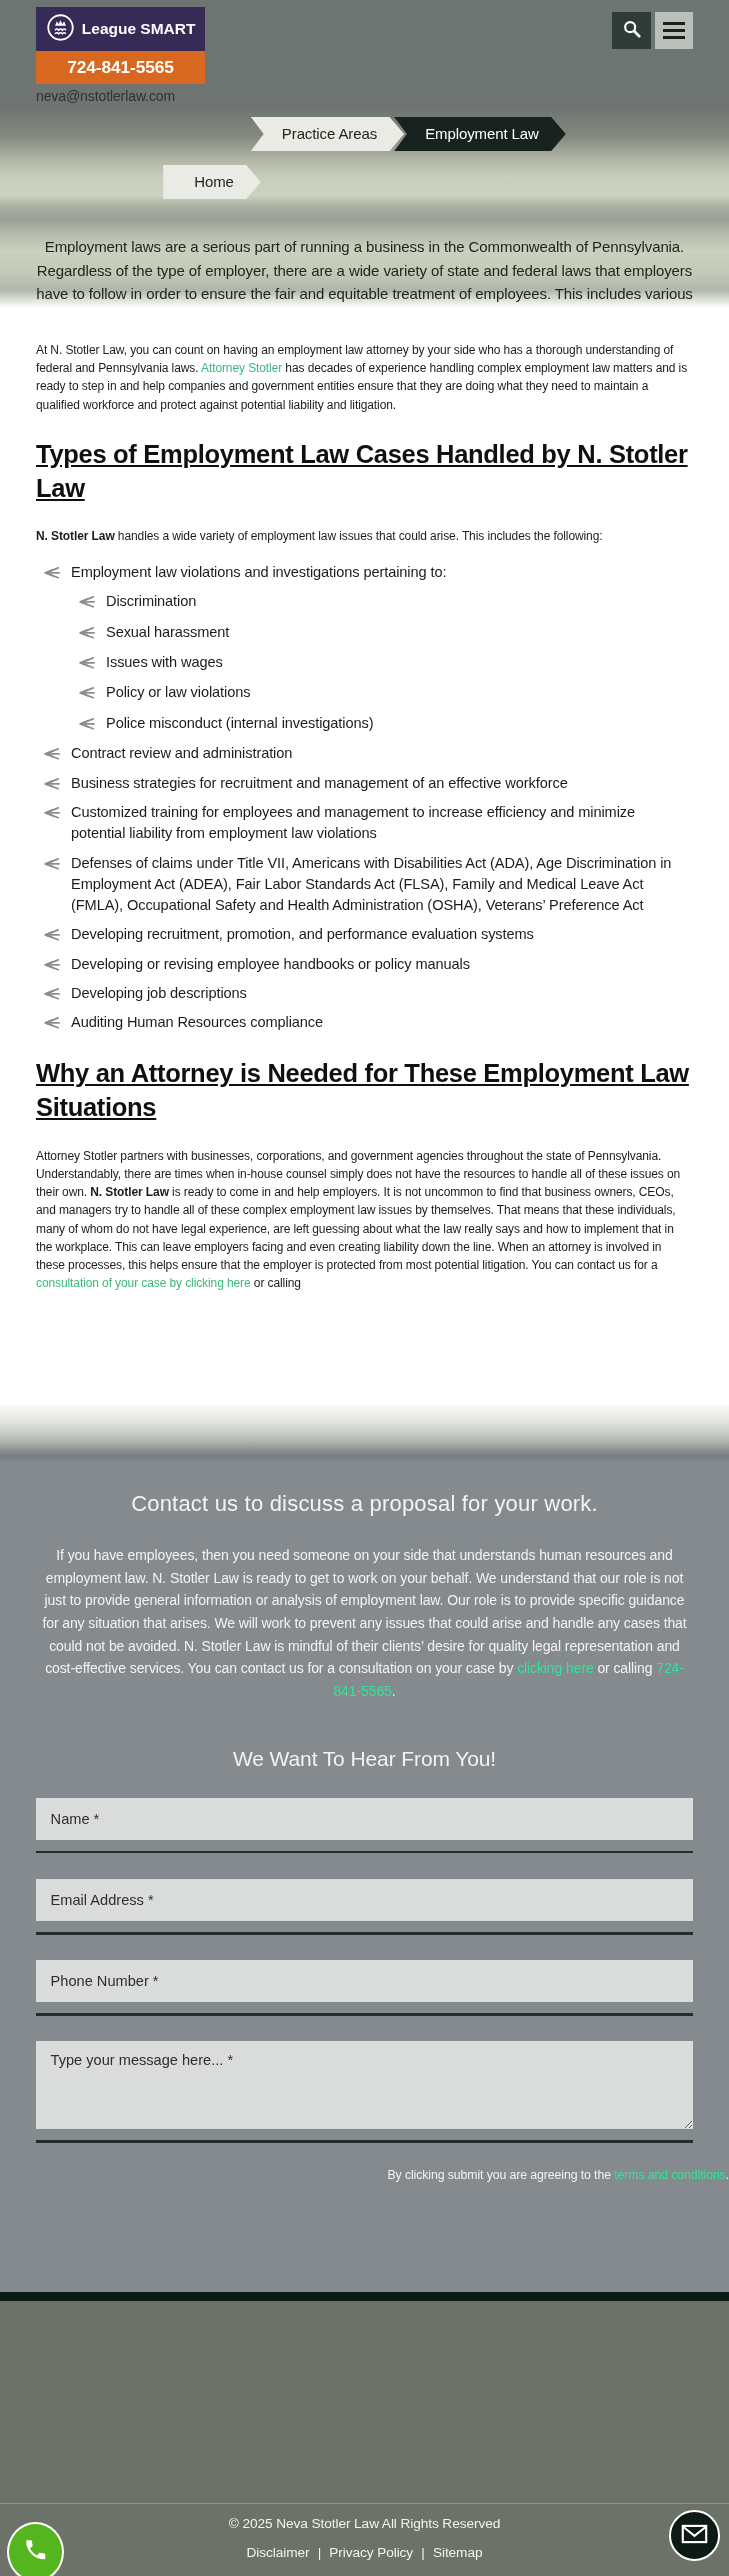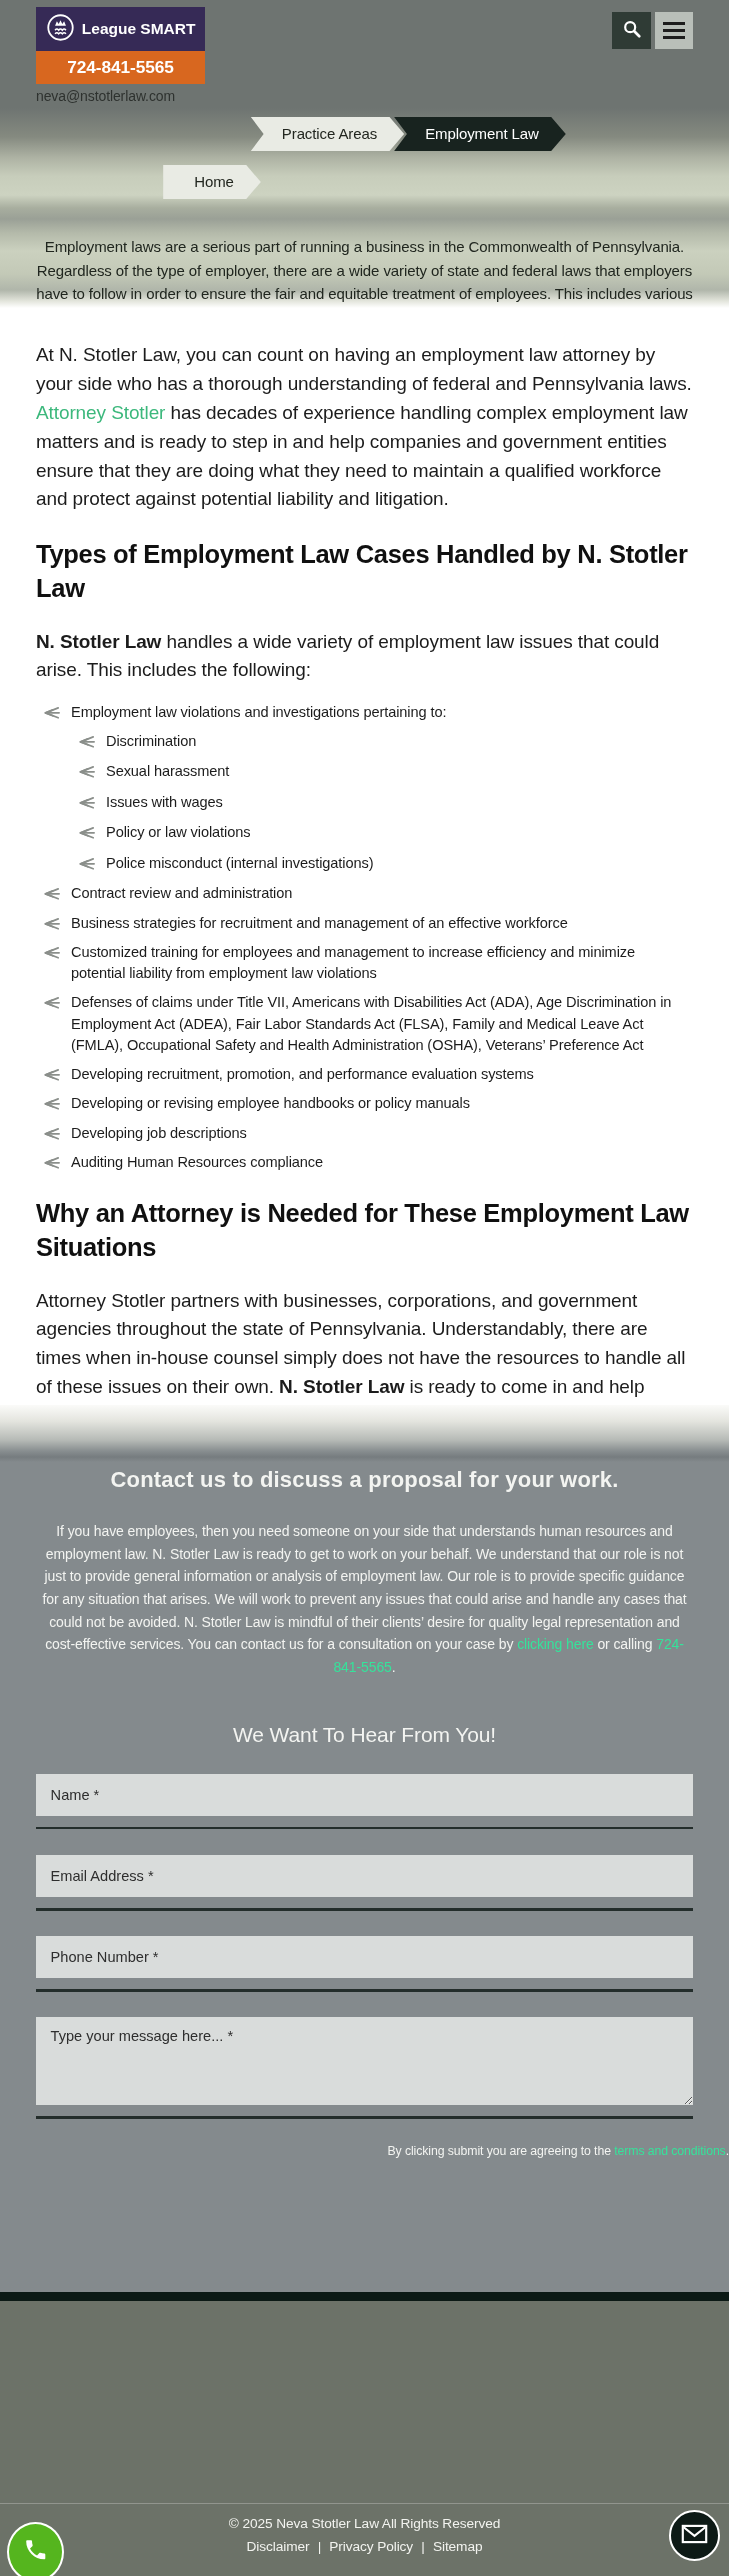--- a/index.html
+++ b/index.html
@@ -58,38 +58,38 @@
     z-index:1; margin-left:-10px; background:#18231f; color:#fff; cursor:default;
     clip-path:polygon(0 0, calc(100% - 14.6px) 0, 100% 50%, calc(100% - 14.6px) 100%, 0 100%, 12.8px 50%);
   }
   .intro-text {
     margin:36px auto 0; width:92%; text-align:center;
     font-size:15px; line-height:1.58; color:#20261f;
   }
 
   
   .main { height:1097px; overflow:hidden; background:#fff; padding:33px 36px 0; color:#1c1c1c; }
-  .main p { margin:0 0 16.4px; font-size:19px; line-height:1.52; }
-  .main h1 { margin:24px 0 22px; font-size:25.5px; line-height:1.32; color:#101010; letter-spacing:-0.3px; }
+  .main p { margin:0 0 16.4px; font-size:12px; line-height:1.52; }
+  .main h1 { margin:24px 0 22px; font-size:25.5px; line-height:1.32; color:#101010; letter-spacing:-0.3px;text-decoration:underline; }
   .green-link { color:#3cb87c; text-decoration:none; cursor:pointer; }
   ul.case-list, ul.case-sublist { list-style:none; margin:0 0 18px; padding:0; }
   ul.case-list > li { position:relative; padding-left:35px; margin-bottom:8.2px; font-size:14.6px; line-height:1.45; }
   ul.case-sublist { margin:8.2px 0 0; }
   ul.case-sublist > li { position:relative; padding-left:35px; margin-bottom:10px; font-size:14.6px; line-height:1.4; }
   li .bullet { position:absolute; left:5.5px; top:2.7px; }
   ul.case-sublist li .bullet { left:5.5px; }
 
   
   .contact {
     height:887px; overflow:hidden; color:#f3f4f1; text-align:center;
     background:linear-gradient(180deg,
       #fbfbf9 0px, #e3e4de 16.4px, #b6bab6 35px, #888e90 46px, #767c7f 52px,
       #848a8d 57px, #848a8d 100%);
   }
-  .contact h3 { margin:62px 0 0; font-size:22px; font-weight:700; letter-spacing:0.2px; }
+  .contact h3 { margin:86px 0 0; font-size:22px; font-weight:400; letter-spacing:0.2px; }
   .contact-para { margin:27px auto 0; width:657px; font-size:14px; line-height:1.62; }
   .mint-link { color:#35e39b; text-decoration:none; cursor:pointer; }
   .contact h4 { margin:44px 0 0; font-size:21px; font-weight:400; }
   .required-note { margin:27px 0 0; font-size:13.2px; }
   .contact form { width:657px; margin:27px auto 0; text-align:left; }
   .field-input {
     display:block; width:100%; height:42px; border:0; background:#d9dcdb;
     padding:0 14.6px; font-family:"Liberation Sans", sans-serif; font-size:14.6px; color:#222;
   }
   .field-input::placeholder, .field-textarea::placeholder { color:#2e2e2e; opacity:1; }
@@ -104,21 +104,21 @@
     display:block; margin:27px auto 0; width:199px; height:40px;
     background:#0b1814; color:#fff; border:0; font-family:"Liberation Sans", sans-serif;
     font-size:19px; font-weight:300; cursor:pointer;
   }
 
   
   .dark-band { height:9px; background:#0b1915; }
   .footer { position:relative; height:275px; background:#6c7268; overflow:hidden; }
   .footer-divider { position:absolute; top:202px; left:0; width:100%; height:0.9px; background:rgba(255,255,255,0.25); }
   .footer-text { position:absolute; top:215px; width:100%; text-align:center; color:#f2f3ef; font-size:13.7px; }
-  .footer-links { margin-top:8px; }
+  .footer-links { margin-top:14px; }
   .footer-links a { color:#f2f3ef; text-decoration:none; cursor:pointer; }
   .footer-sep { margin:0 8.2px; }
   .phone-circle {
     position:absolute; left:7.3px; bottom:-5.5px; width:57px; height:60px; border-radius:50%;
     background:#55b51e; border:2.7px solid #fff; display:flex; align-items:center; justify-content:center;
     cursor:pointer;
   }
   .email-circle {
     position:absolute; right:9px; bottom:14.6px; width:51px; height:51px; border-radius:50%;
     background:#0d1a16; border:2.7px solid #fff; display:flex; align-items:center; justify-content:center;

